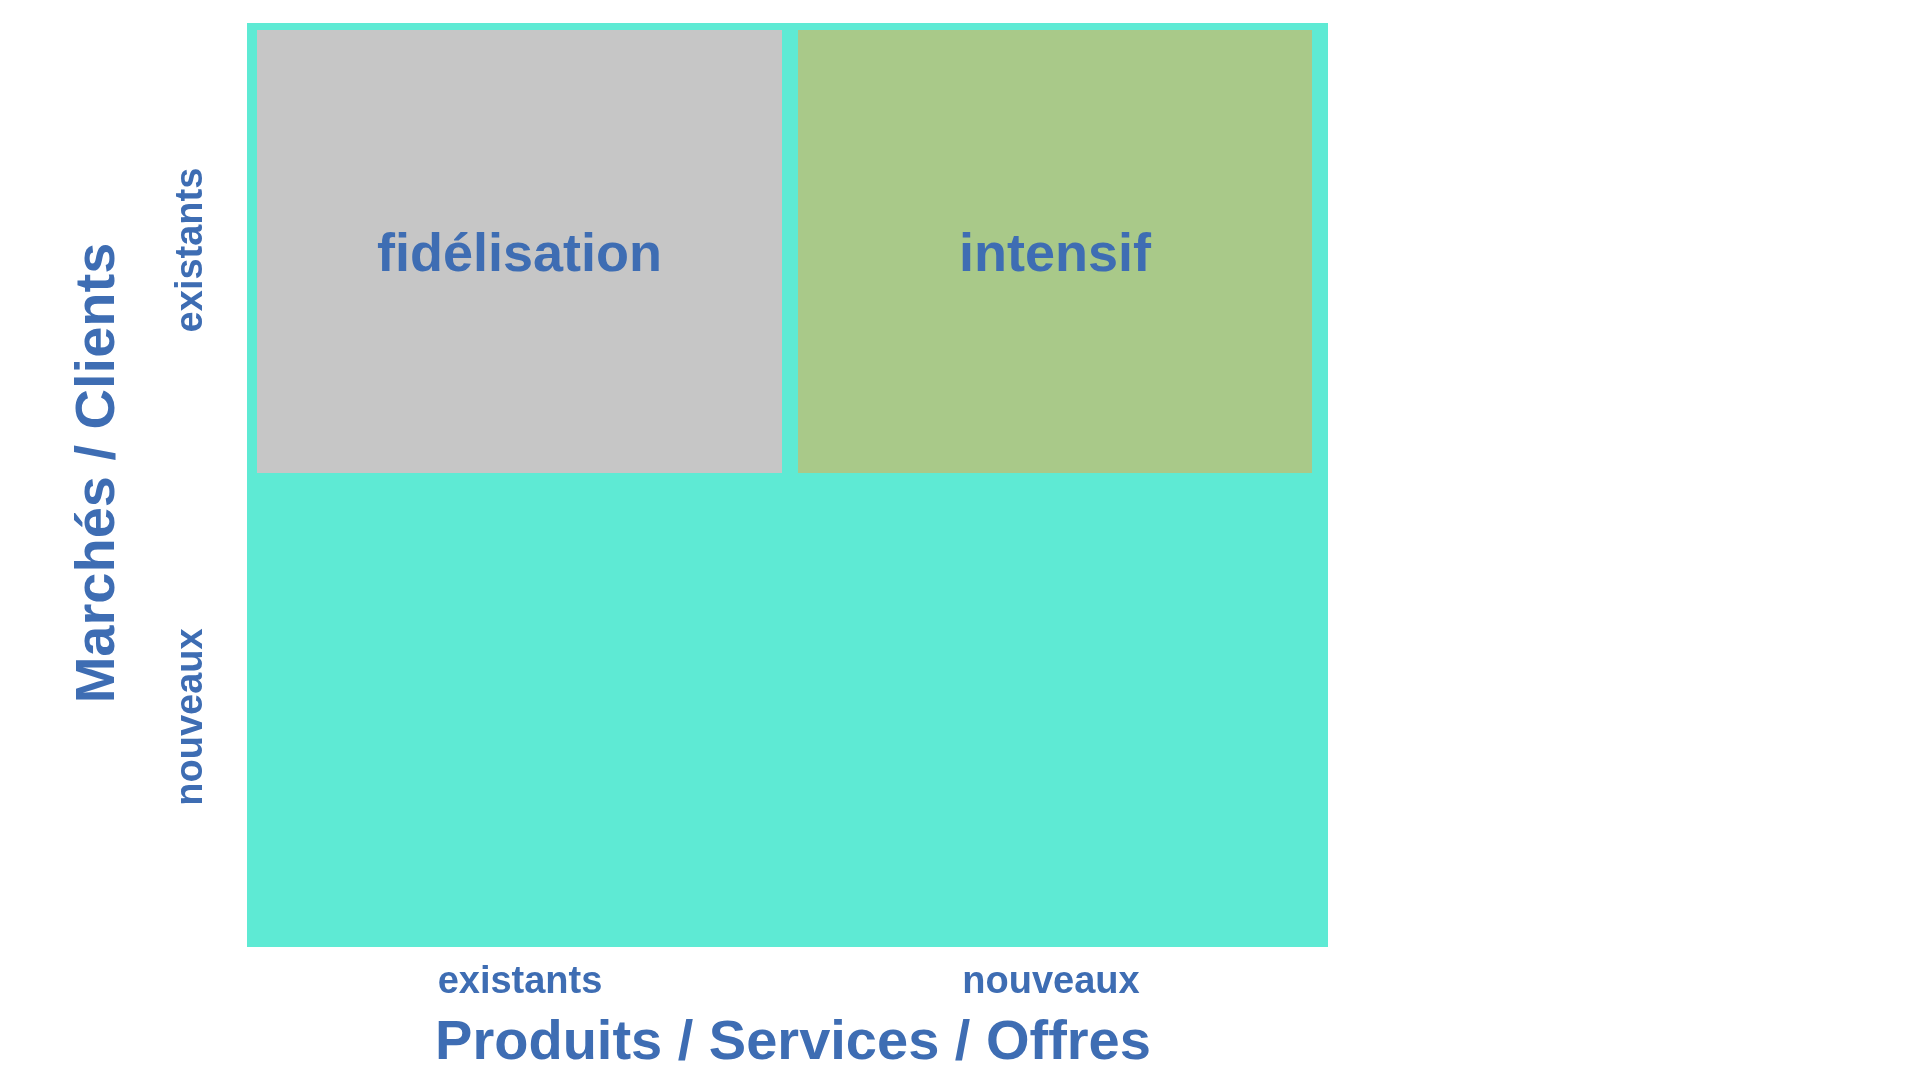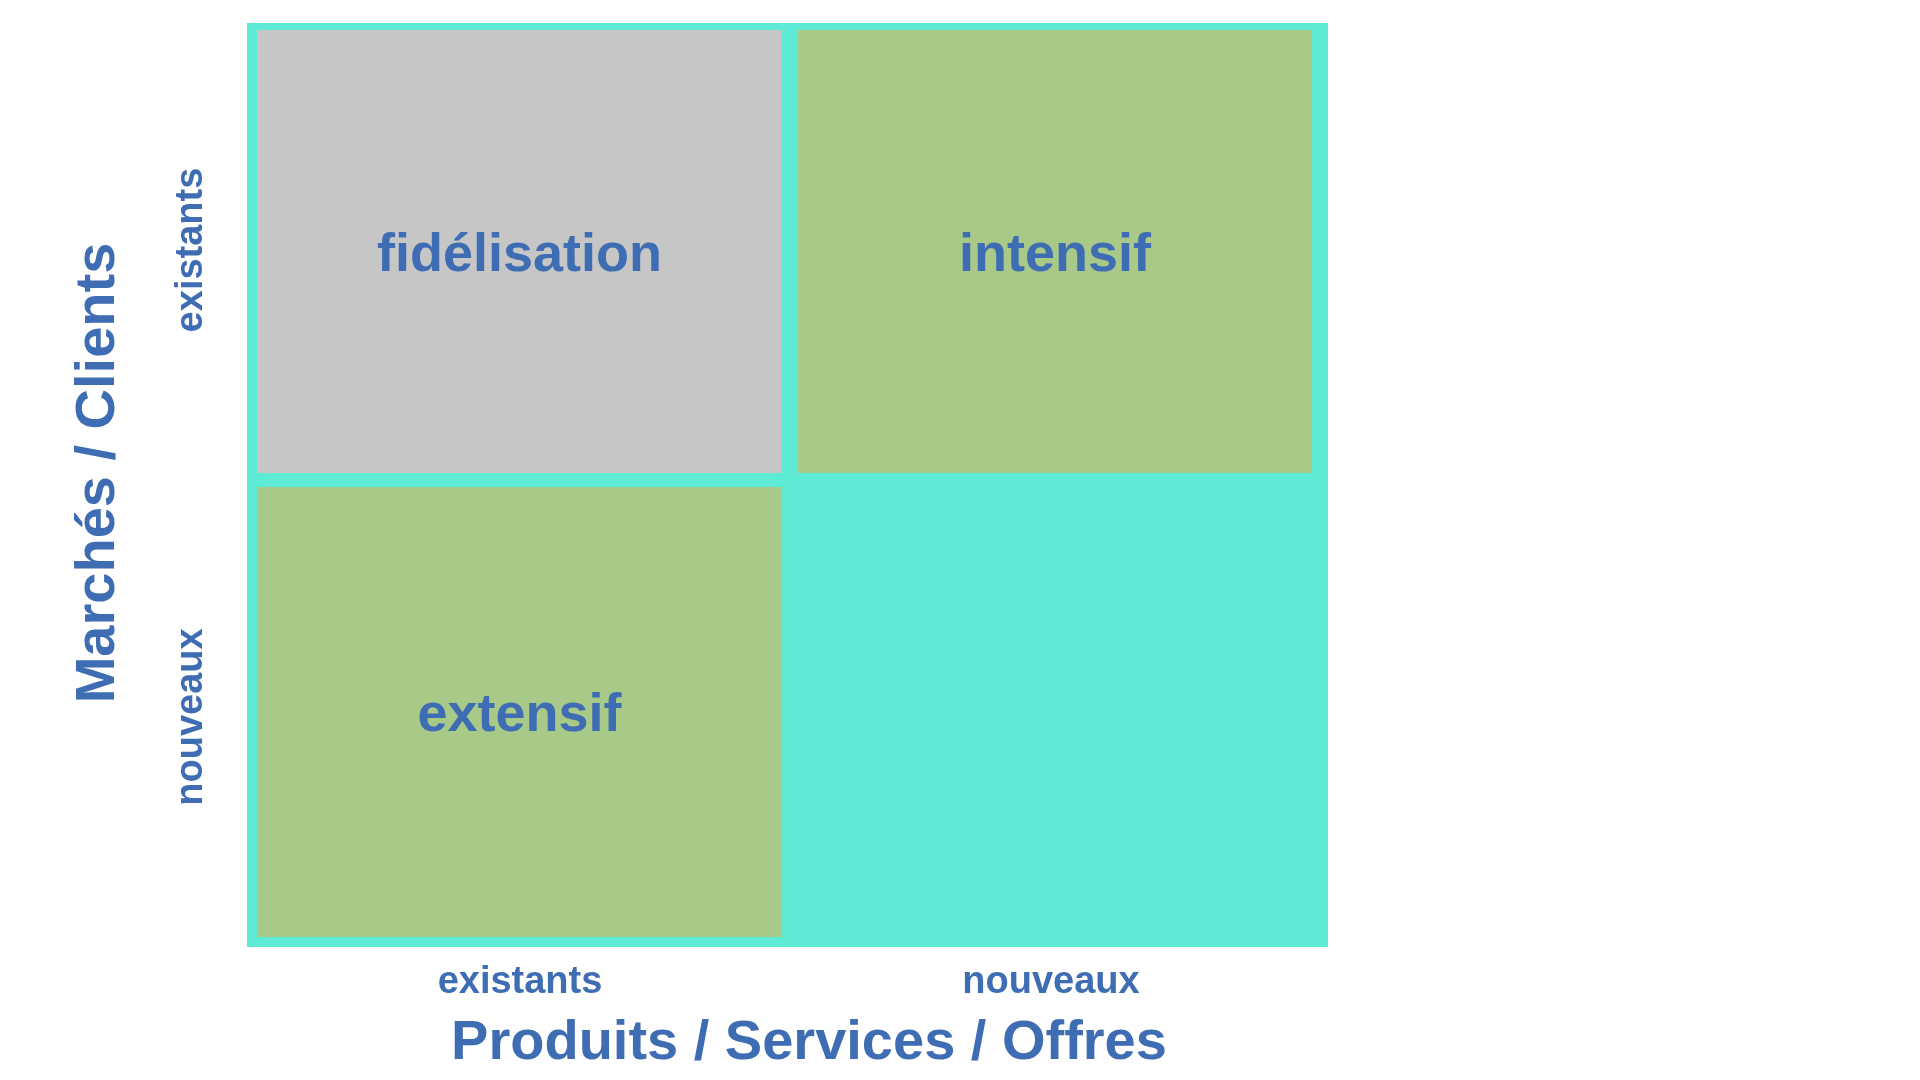--- a/index.html
+++ b/index.html
@@ -81,21 +81,20 @@
   }
   .x-sub-right {
     left: 1051px;
     top: 980px;
     font-size: 38px;
   }
   .x-title {
     left: 793px;
     top: 1040px;
     font-size: 56px;
-    margin-left: 16px;
   }
 </style>
 </head>
 <body>
 
 <div class="canvas">
 
   <div class="rot y-title">Marchés / Clients</div>
 
   <div class="rot y-sub-top">existants</div>
@@ -105,23 +104,20 @@
   <div class="frame">
 
     <div class="quad" style="background-color: rgb(198, 198, 198);">
       <span>fidélisation</span>
     </div>
 
     <div class="quad" style="background-color: rgb(169, 201, 137);">
       <span>intensif</span>
     </div>
 
-    <div class="quad" style="background-color: rgb(169, 201, 137);">
-      <span>extensif</span>
-    </div>
 
 
   </div>
 
   <div class="ctr x-sub-left">existants</div>
 
   <div class="ctr x-sub-right">nouveaux</div>
 
   <div class="ctr x-title">Produits / Services / Offres</div>
 

